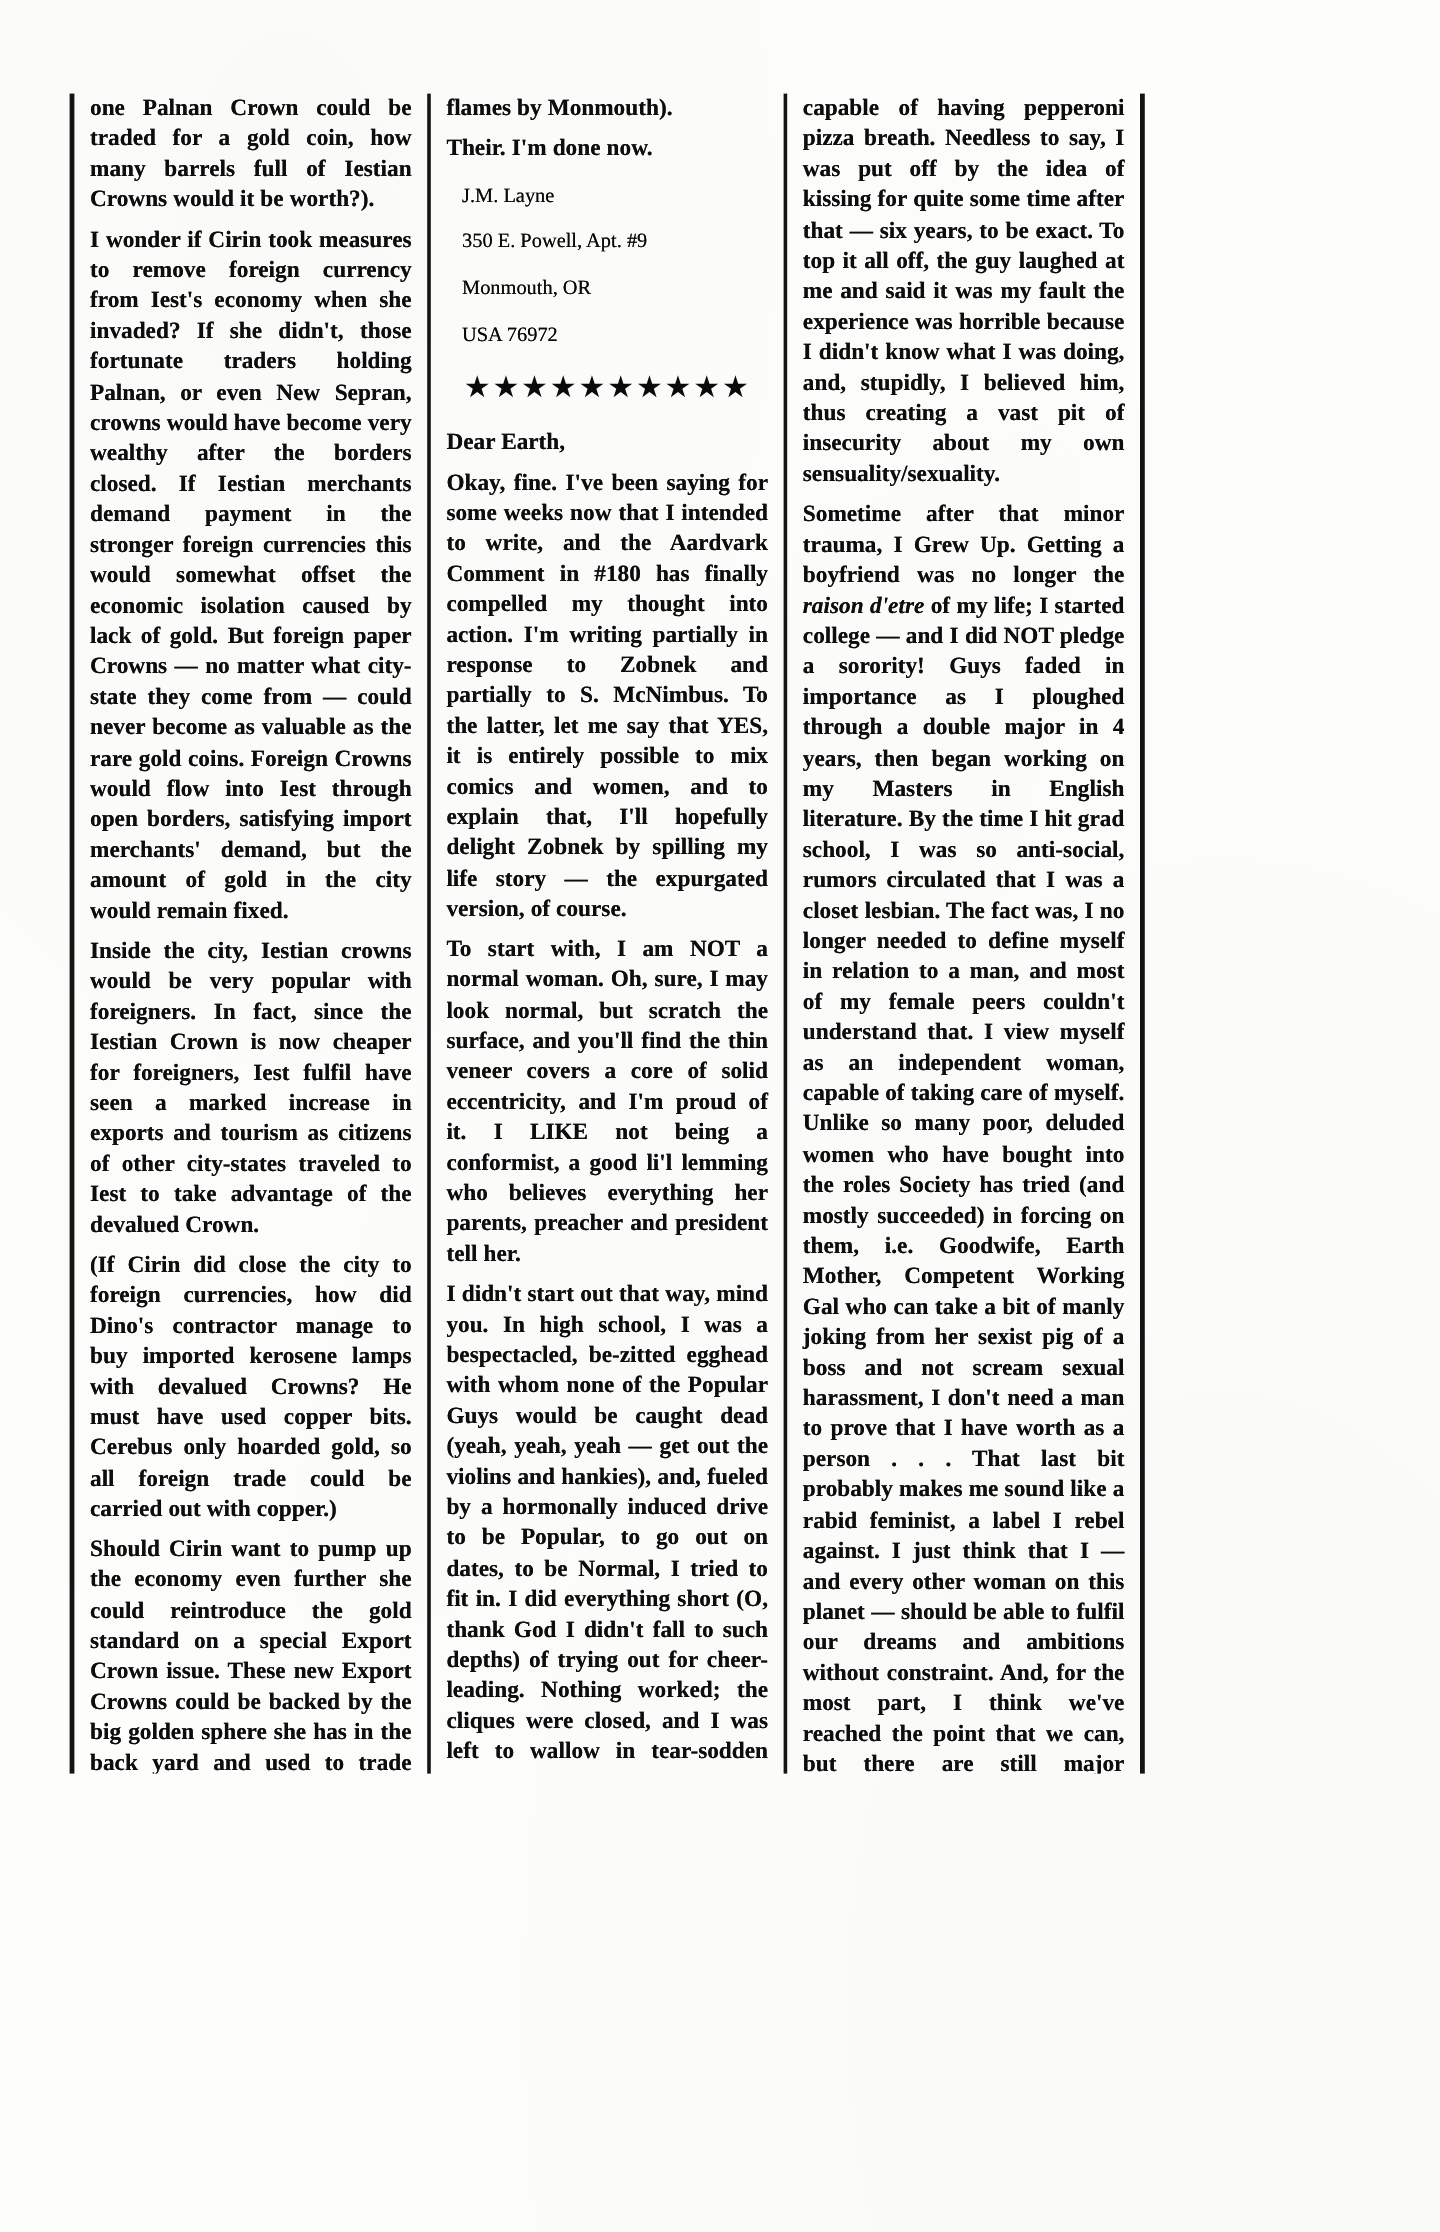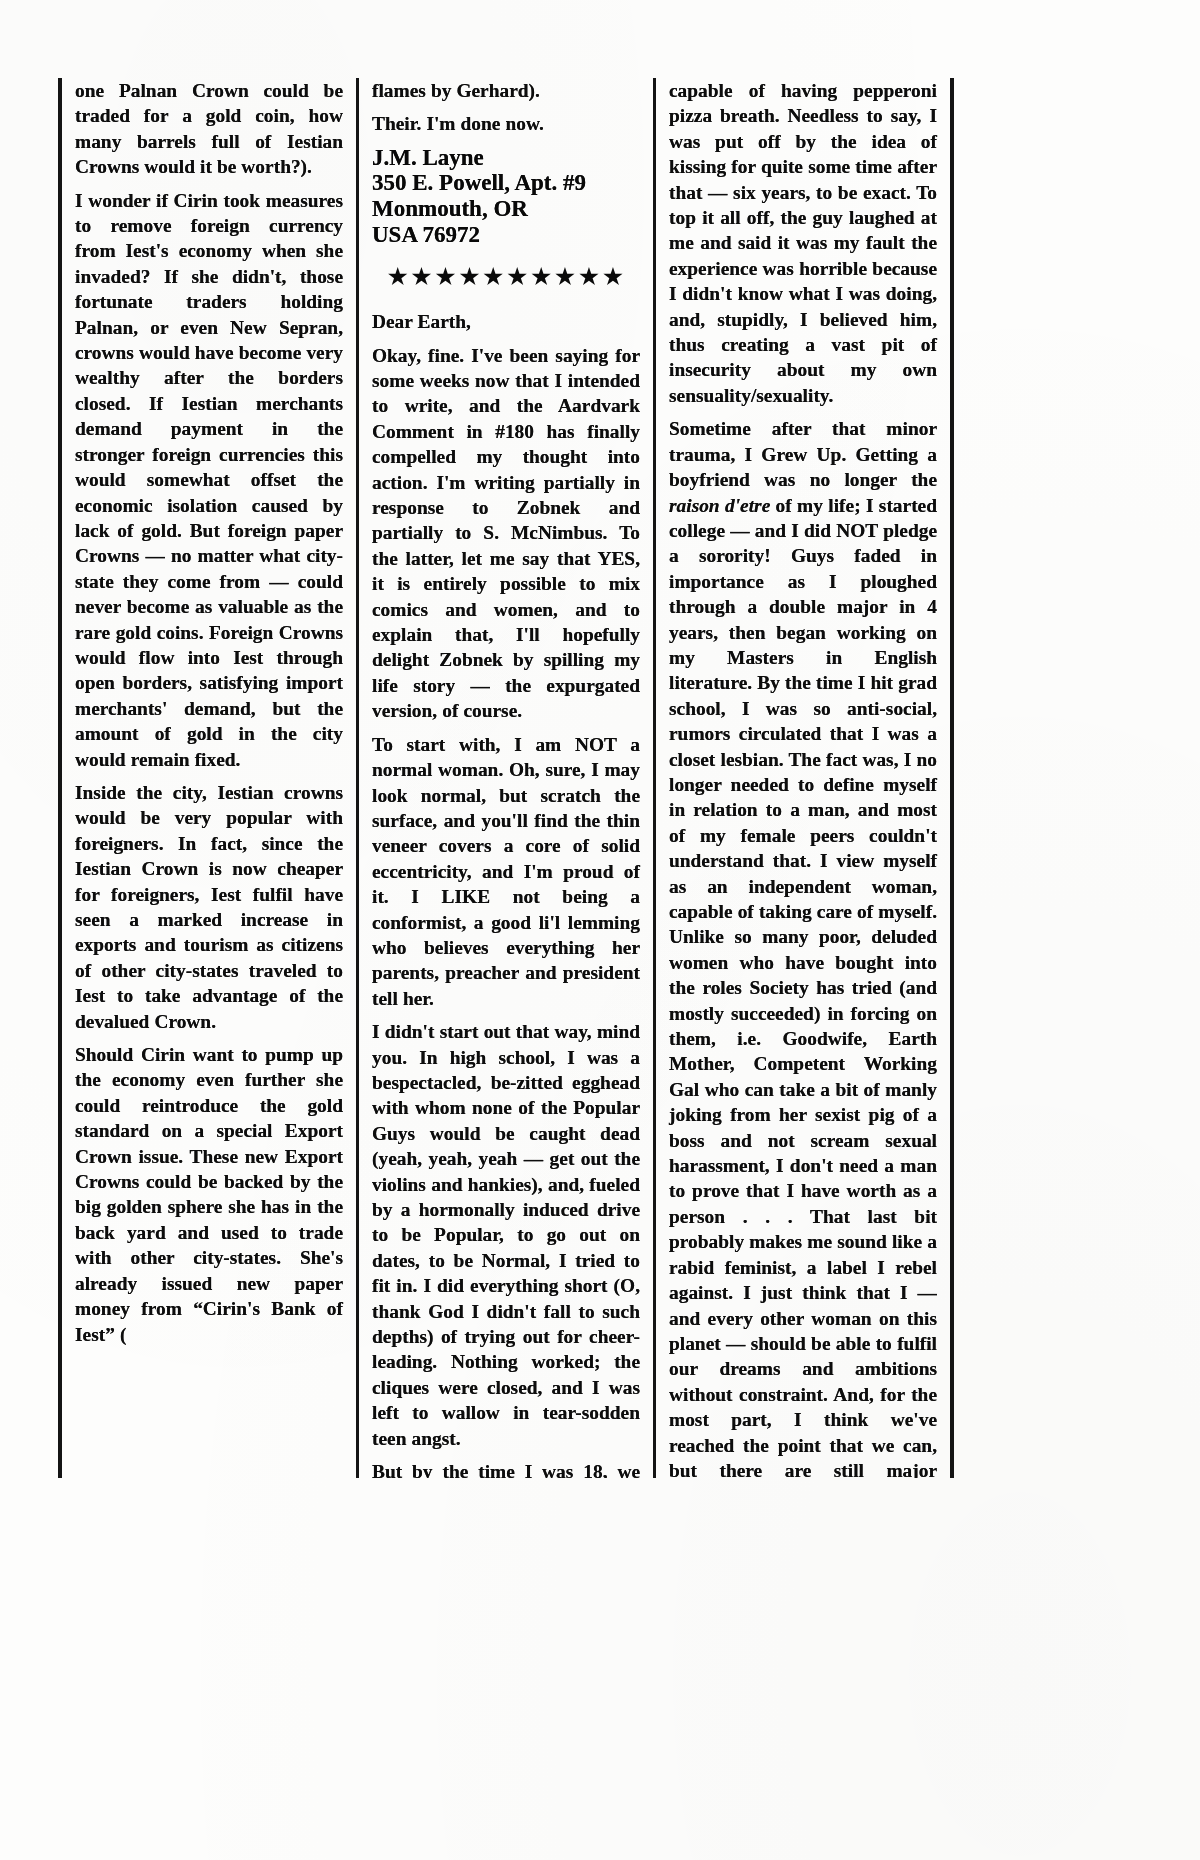--- a/index.html
+++ b/index.html
@@ -62,25 +62,25 @@
     color: #0d0d0d;
     letter-spacing: 0.0px;
     word-spacing: 0.2px;
     -webkit-font-smoothing: none;
     font-weight: 600;
     text-shadow: 0 0 0.35px rgba(0,0,0,0.75);
   }
   .col p:last-child { margin-bottom: 0; }
   .col p i, .col p em { }
   .sig {
-    margin: 0;
+    margin: 13px;
     text-align: left;
-    font-size: 23px;
+    font-size: 17px;
     line-height: 25.6px;
-    font-weight: 700;
+    font-weight: 400;
     color: #090909;
     text-shadow: 0 0 0.5px rgba(0,0,0,0.85);
   }
   .sig-block { margin: 0 0 6px 0; }
   .lead-bold {
     font-weight: 800;
     text-shadow: 0 0 0.5px rgba(0,0,0,0.85);
   }
   .stars {
     text-align: center;
@@ -100,30 +100,31 @@
   <div class="paper-tint"></div>
 
   <div class="columns-frame">
 
     <div class="rule outer"></div>
 
     <div class="col">
       <p>one Palnan Crown could be traded for a gold coin, how many barrels full of Iestian Crowns would it be worth?).</p>
       <p>I wonder if Cirin took measures to remove foreign currency from Iest's economy when she invaded? If she didn't, those fortunate traders holding Palnan, or even New Sepran, crowns would have become very wealthy after the borders closed. If Iestian merchants demand payment in the stronger foreign currencies this would somewhat offset the economic isolation caused by lack of gold. But foreign paper Crowns — no matter what city-state they come from — could never become as valuable as the rare gold coins. Foreign Crowns would flow into Iest through open borders, satisfying import merchants' demand, but the amount of gold in the city would remain fixed.</p>
       <p>Inside the city, Iestian crowns would be very popular with foreigners. In fact, since the Iestian Crown is now cheaper for foreigners, Iest fulfil have seen a marked increase in exports and tourism as citizens of other city-states traveled to Iest to take advantage of the devalued Crown.</p>
+      <p>(If Cirin did close the city to foreign currencies, how did Dino's contractor manage to buy imported kerosene lamps with devalued Crowns? He must have used copper bits. Cerebus only hoarded gold, so all foreign trade could be carried out with copper.)</p>
       <p>
         <span>Should Cirin want to pump up the economy even further she could reintroduce the gold standard on a special Export Crown issue. These new Export Crowns could be backed by the big golden sphere she has in the back yard and used to trade with other city-states. She's already issued new paper money from “Cirin's Bank of Iest” (</span>
       </p>
 
     </div>
 
     <div class="rule"></div>
 
     <div class="col">
-      <p>flames by Gerhard).</p>
+      <p>flames by Monmouth).</p>
       <p>Their. I'm done now.</p>
       <div class="sig-block">
         <div class="sig">J.M. Layne</div>
         <div class="sig">350 E. Powell, Apt. #9</div>
         <div class="sig">Monmouth, OR</div>
         <div class="sig">USA  76972</div>
       </div>
       <div class="stars"><span>★</span><span>★</span><span>★</span><span>★</span><span>★</span><span>★</span><span>★</span><span>★</span><span>★</span><span>★</span></div>
       <p class="lead-bold">Dear Earth,</p>
       <p>Okay, fine. I've been saying for some weeks now that I intended to write, and the Aardvark Comment in #180 has finally compelled my thought into action. I'm writing partially in response to Zobnek and partially to S. McNimbus. To the latter, let me say that YES, it is entirely possible to mix comics and women, and to explain that, I'll hopefully delight Zobnek by spilling my life story — the expurgated version, of course.</p>

